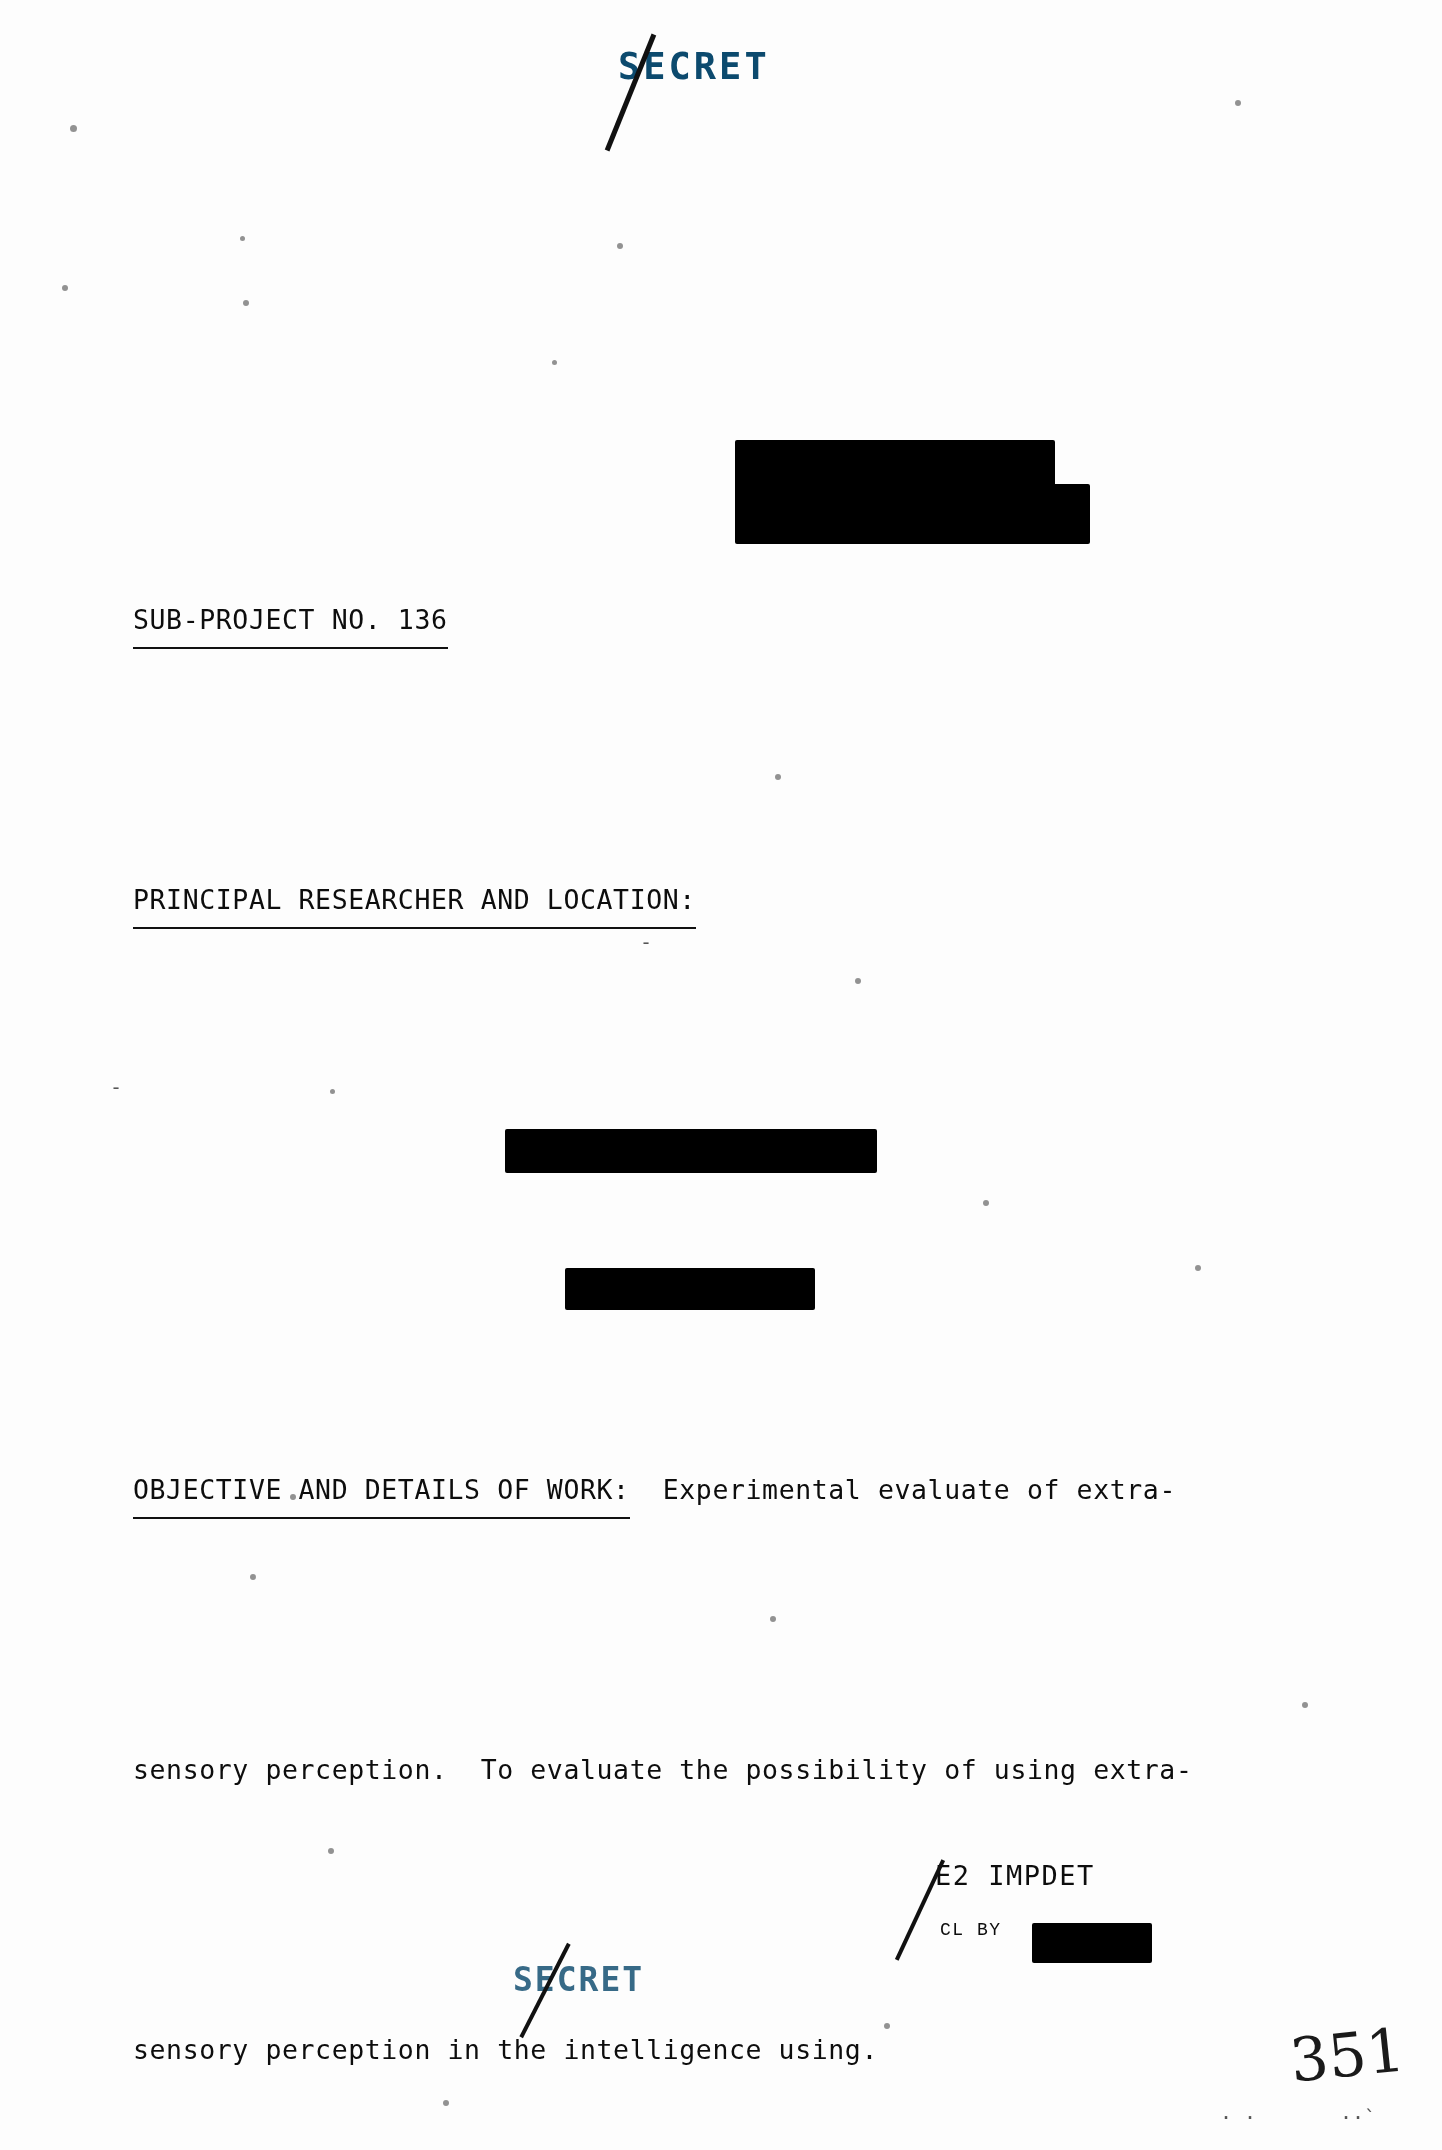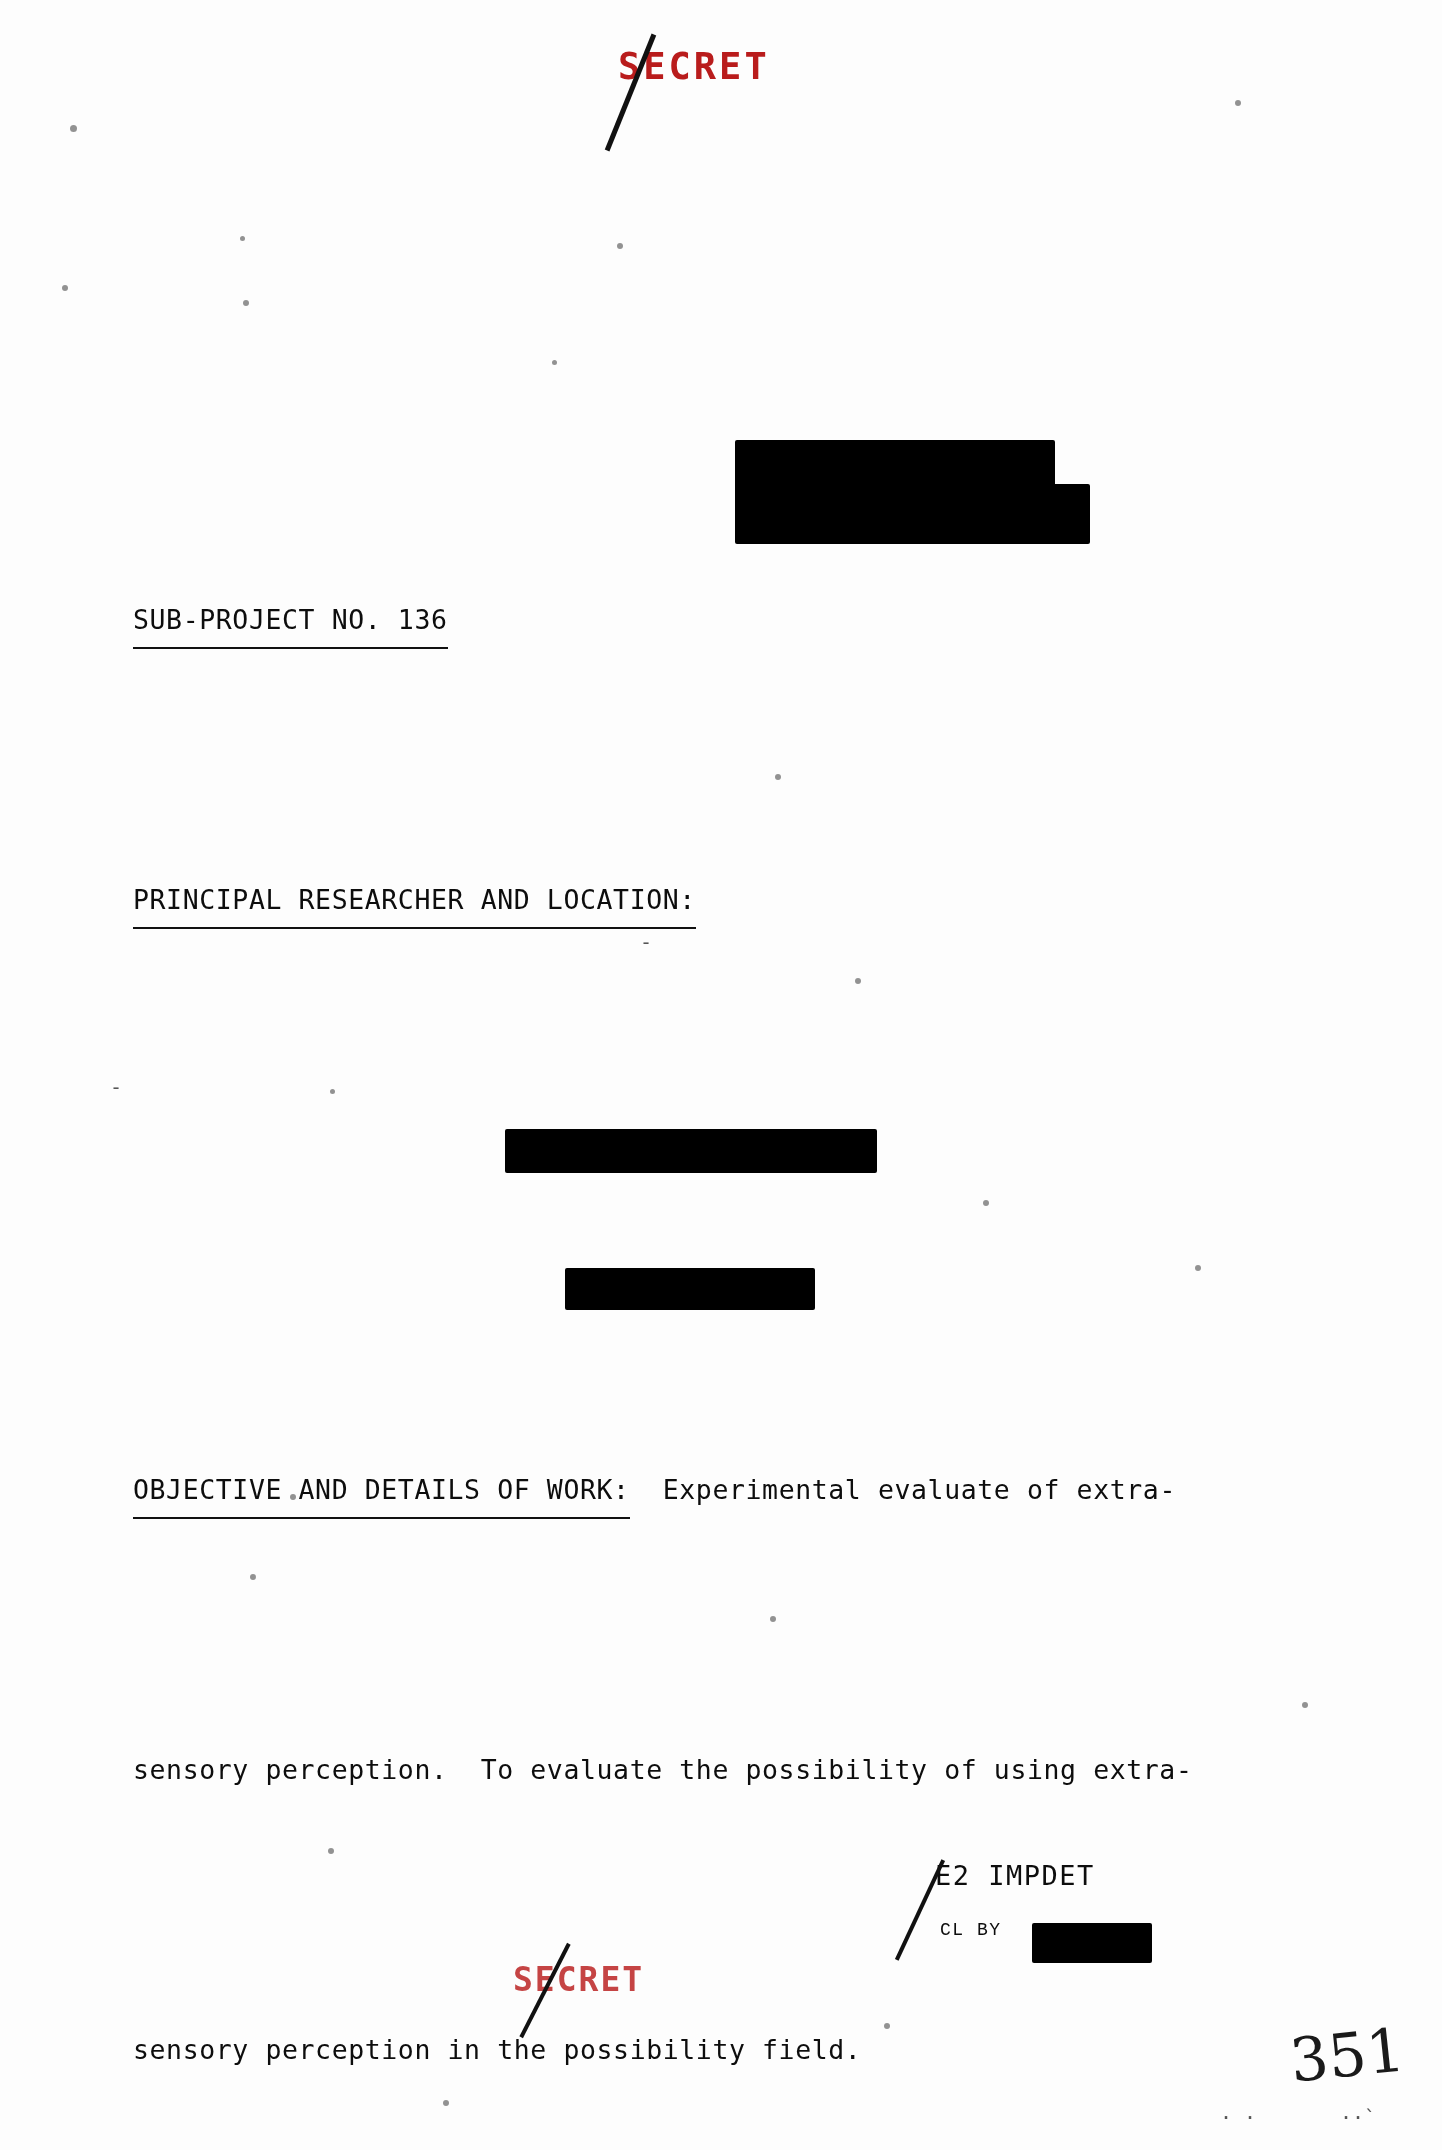--- a/index.html
+++ b/index.html
@@ -29,21 +29,21 @@
     border-radius: 50%;
     opacity: .55;
   }
 
   
   .stamp {
     position: absolute;
     font-family: "DejaVu Sans Mono", monospace;
     font-weight: 700;
     letter-spacing: 3px;
-    color: #b91c1c;
+    color: #0c4a6e;
   }
   .stamp-top {
     left: 618px;
     top: 45px;
     font-size: 37px;
   }
   .stamp-bottom {
     left: 513px;
     top: 1960px;
     font-size: 33px;
@@ -158,21 +158,21 @@
     <div class="line"><span class="u">SUB-PROJECT NO. 136</span></div>
 
     <div class="line"><span class="u">PRINCIPAL RESEARCHER AND LOCATION:</span></div>
 
     <div class="line" style="height:100px;"></div>
 
     <div class="line"><span class="u">OBJECTIVE AND DETAILS OF WORK:</span><span>  Experimental evaluate of extra-</span></div>
 
     <div class="line"><span>sensory perception.  To evaluate the possibility of using extra-</span></div>
 
-    <div class="line"><span>sensory perception in the possibility field.</span></div>
+    <div class="line"><span>sensory perception in the intelligence using.</span></div>
 
     
 
     
 
     
 
     
 
     

